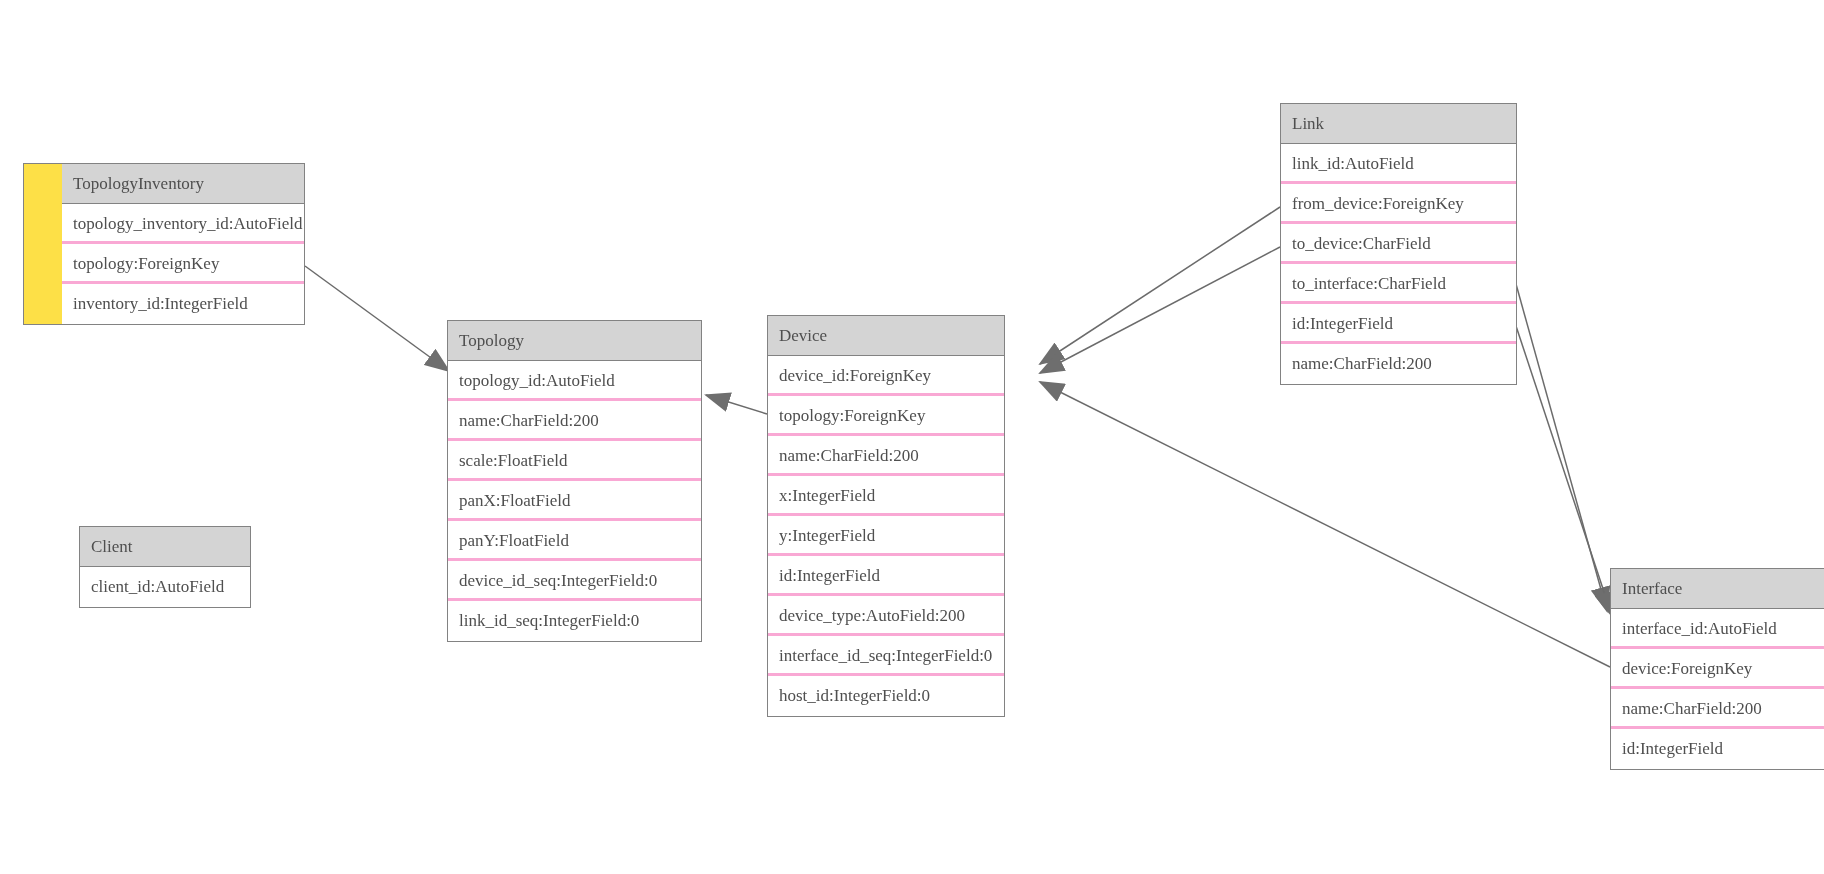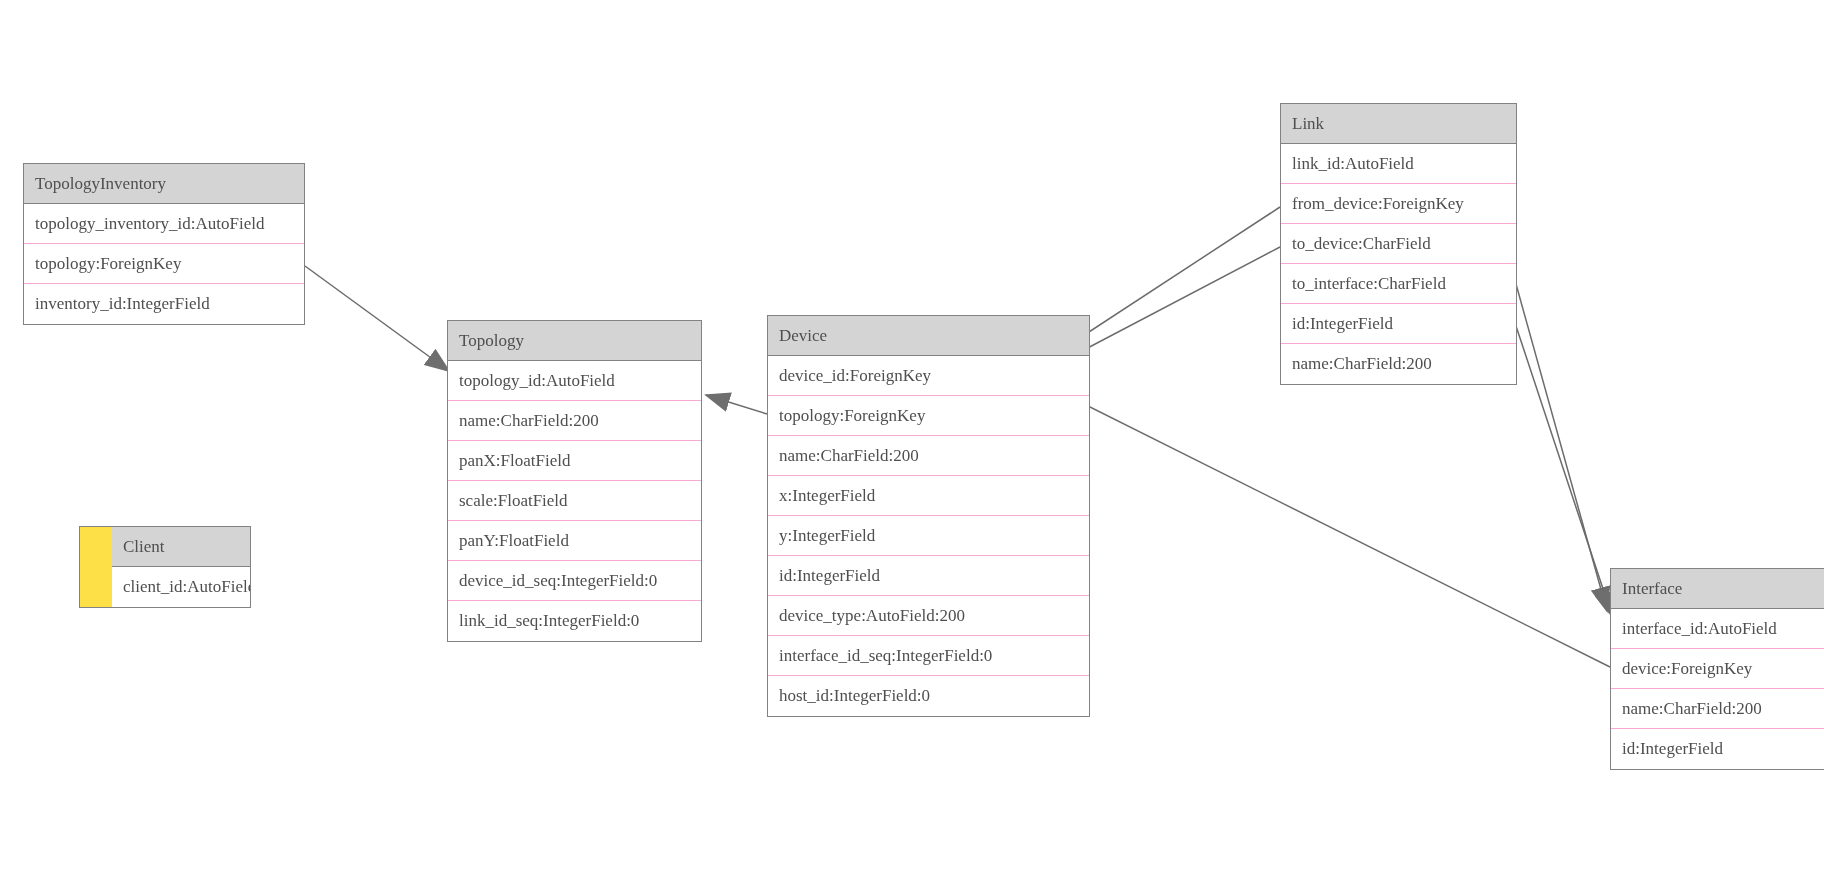--- a/index.html
+++ b/index.html
@@ -40,21 +40,21 @@
     background: #d4d4d4;
     border-bottom: 1.5px solid #828282;
     padding-left: 11px;
     box-sizing: border-box;
     white-space: nowrap;
     overflow: hidden;
   }
   .entity-row {
     height: 40px;
     line-height: 39px;
-    border-bottom: 1px solid #f9a8d4;
+    border-bottom: 3px solid #f9a8d4;
     padding-left: 11px;
     box-sizing: border-box;
     background: #ffffff;
     white-space: nowrap;
     overflow: hidden;
   }
   .entity-row:last-child {
     border-bottom: none;
   }
 </style>
@@ -71,41 +71,41 @@
 
   <line x1="305" y1="266" x2="449" y2="371" marker-end="url(#arrowhead)"></line>
       <line x1="767" y1="414" x2="706" y2="395" marker-end="url(#arrowhead)"></line>
       <line x1="1280" y1="207" x2="1040" y2="364" marker-end="url(#arrowhead)"></line>
       <line x1="1280" y1="247" x2="1040" y2="373" marker-end="url(#arrowhead)"></line>
       <line x1="1610" y1="667" x2="1040" y2="382" marker-end="url(#arrowhead)"></line>
       <line x1="1516" y1="284" x2="1607" y2="611" marker-end="url(#arrowhead)"></line>
       <line x1="1516" y1="326" x2="1612" y2="616" marker-end="url(#arrowhead)"></line>
     </svg>
 
-<div class="entity" style="left: 23px; top: 163px; width: 282px;">
+<div class="entity" style="left: 23px; top: 163px; width: 282px; padding-left: 38px;">
       <div class="entity-header">TopologyInventory</div>
     <div class="entity-row">topology_inventory_id:AutoField</div>
       <div class="entity-row">topology:ForeignKey</div>
       <div class="entity-row">inventory_id:IntegerField</div>
     </div>
     <div class="entity" style="left: 447px; top: 320px; width: 255px;">
       <div class="entity-header">Topology</div>
     <div class="entity-row">topology_id:AutoField</div>
       <div class="entity-row">name:CharField:200</div>
+      <div class="entity-row">scale:FloatField</div>
       <div class="entity-row">panX:FloatField</div>
-      <div class="entity-row">scale:FloatField</div>
       <div class="entity-row">panY:FloatField</div>
       <div class="entity-row">device_id_seq:IntegerField:0</div>
       <div class="entity-row">link_id_seq:IntegerField:0</div>
     </div>
-    <div class="entity" style="left: 79px; top: 526px; width: 172px; padding-left: 32px;">
+    <div class="entity" style="left: 79px; top: 526px; width: 172px;">
       <div class="entity-header">Client</div>
     <div class="entity-row">client_id:AutoField</div>
     </div>
-    <div class="entity" style="left: 767px; top: 315px; width: 323px;">
+    <div class="entity" style="left: 767px; top: 315px; width: 238px;">
       <div class="entity-header">Device</div>
     <div class="entity-row">device_id:ForeignKey</div>
       <div class="entity-row">topology:ForeignKey</div>
       <div class="entity-row">name:CharField:200</div>
       <div class="entity-row">x:IntegerField</div>
       <div class="entity-row">y:IntegerField</div>
       <div class="entity-row">id:IntegerField</div>
       <div class="entity-row">device_type:AutoField:200</div>
       <div class="entity-row">interface_id_seq:IntegerField:0</div>
       <div class="entity-row">host_id:IntegerField:0</div>

